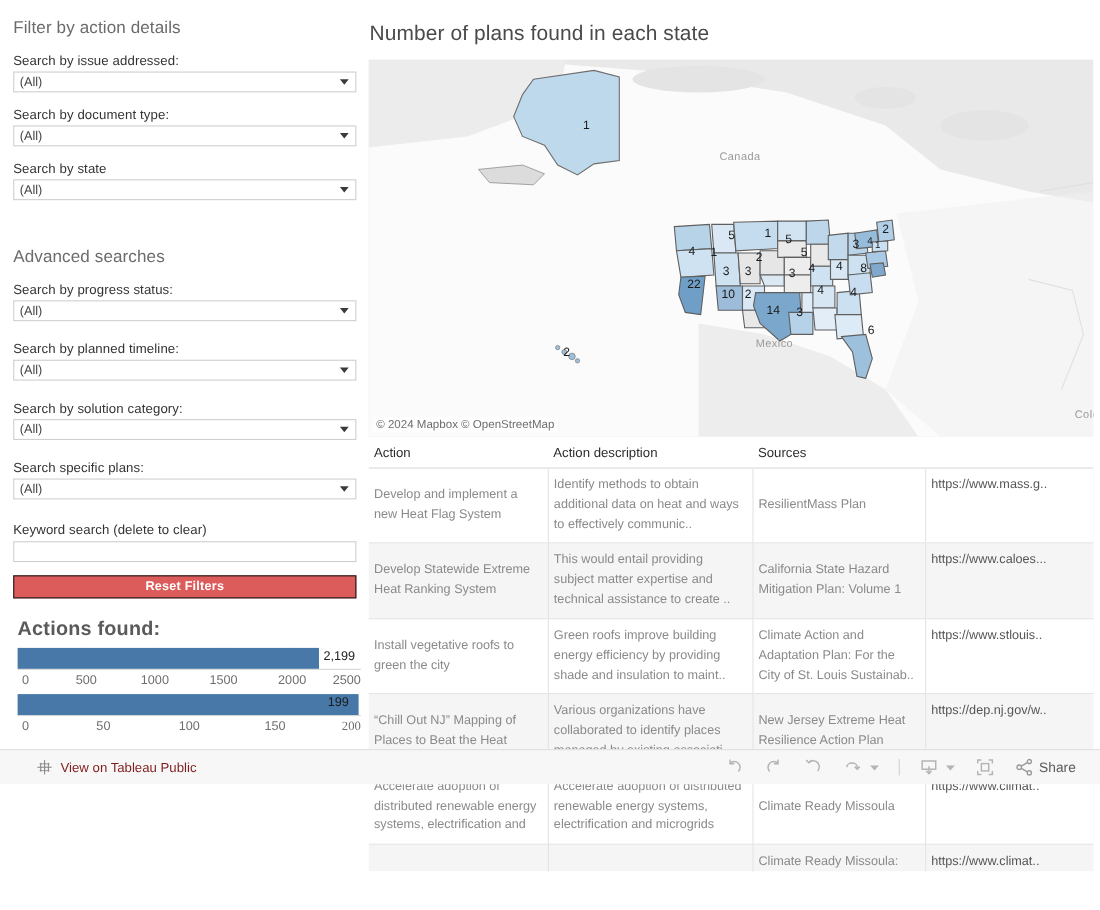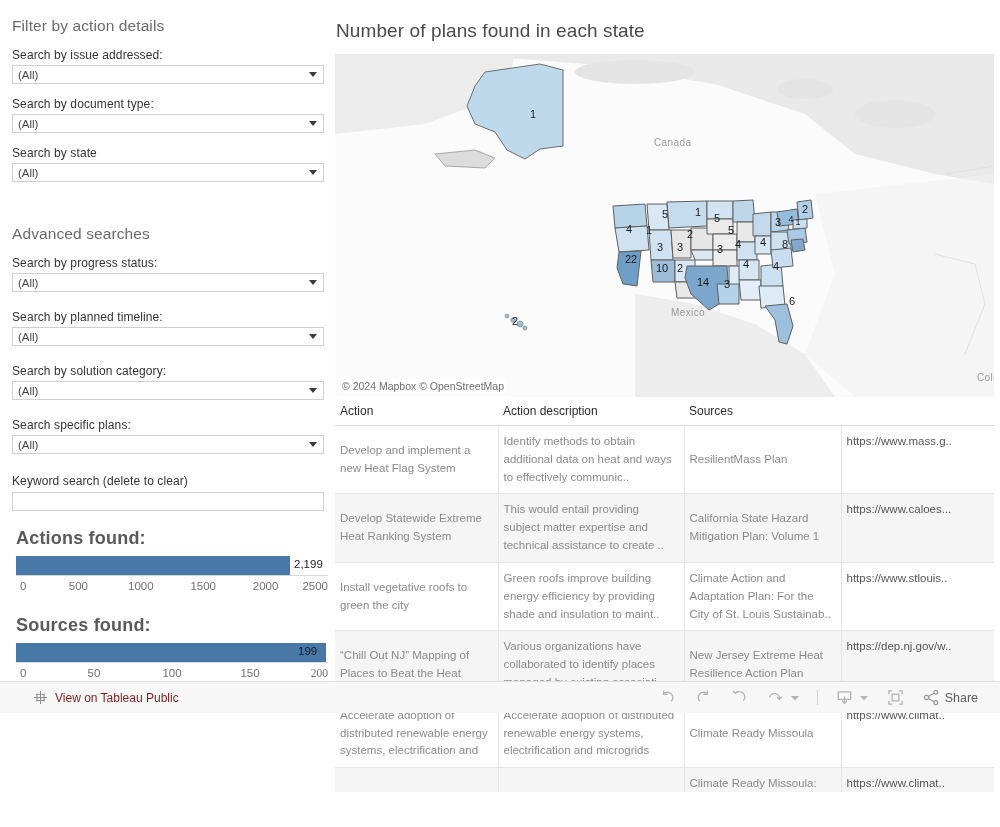--- a/index.html
+++ b/index.html
@@ -209,20 +209,21 @@
       <div class="select-box">
         <span class="sel-val">(All)</span>
         <span class="caret"></span>
       </div>
     </div>
 
     
     <div class="filter-label" style="margin-top:20px;">Keyword search (delete to clear)</div>
     <input class="kw-input" type="text" placeholder="" style="">
 
+    <button id="reset-btn">Reset Filters</button>
 
     
     <div class="chart-title">Actions found:</div>
     <div class="chart-wrap">
       <div class="bar-track">
         <div class="bar-gridline" style="left:62px"></div>
         <div class="bar-gridline" style="left:124px"></div>
         <div class="bar-gridline" style="left:187px"></div>
         <div class="bar-gridline" style="left:249px"></div>
         <div class="bar-fill" id="actions-bar" style="width: 274px;"></div>
@@ -233,21 +234,20 @@
           <span style="left: 4px; transform: none;">0</span>
           <span style="left: 62.4px;">500</span>
           <span style="left: 124.8px;">1000</span>
           <span style="left: 187.2px;">1500</span>
           <span style="left: 249.6px;">2000</span>
           <span style="left: 312px; transform: translateX(-100%);">2500</span>
         </div>
     </div>
 
     
-    <div class="chart-title">Sources found:</div>
     <div class="chart-wrap">
       <div class="bar-track">
         <div class="bar-gridline" style="left:78px"></div>
         <div class="bar-gridline" style="left:156px"></div>
         <div class="bar-gridline" style="left:234px"></div>
         <div class="bar-fill" id="sources-bar" style="width: 310px;"></div>
         <div class="bar-value inside" id="sources-val" style="left: 282px;">199</div>
       </div>
       <div class="axis-rule"></div>
       <div class="axis-ticks" id="sources-ticks">
@@ -339,21 +339,21 @@
           <polygon points="458,166 472,165 472,174 458,175" fill="#cadff0"></polygon>
         </g>
 
         <g stroke="#e0e0e0" stroke-width="1" fill="none">
           <path d="M600,200 L640,210 L650,250 L630,300"></path>
           <path d="M610,120 L659,112"></path>
         </g>
       </svg>
 
       <div class="map-label" style="left:295px; top:83px;">Canada</div>
-      <div class="map-label" style="left:312px; top:253px;">Mexico</div>
+      <div class="map-label" style="left:328px; top:253px;">Mexico</div>
       <div class="map-label" style="left:618px; top:318px;">Colombia</div>
 
       <div id="state-values">
           <div class="state-num" style="left: 198px; top: 60px;">1</div>
           <div class="state-num" style="left: 294px; top: 175px;">4</div>
           <div class="state-num" style="left: 314px; top: 176px;">1</div>
           <div class="state-num" style="left: 330px; top: 160px;">5</div>
           <div class="state-num" style="left: 363px; top: 158px;">1</div>
           <div class="state-num" style="left: 382px; top: 164px;">5</div>
           <div class="state-num" style="left: 396px; top: 176px;">5</div>

